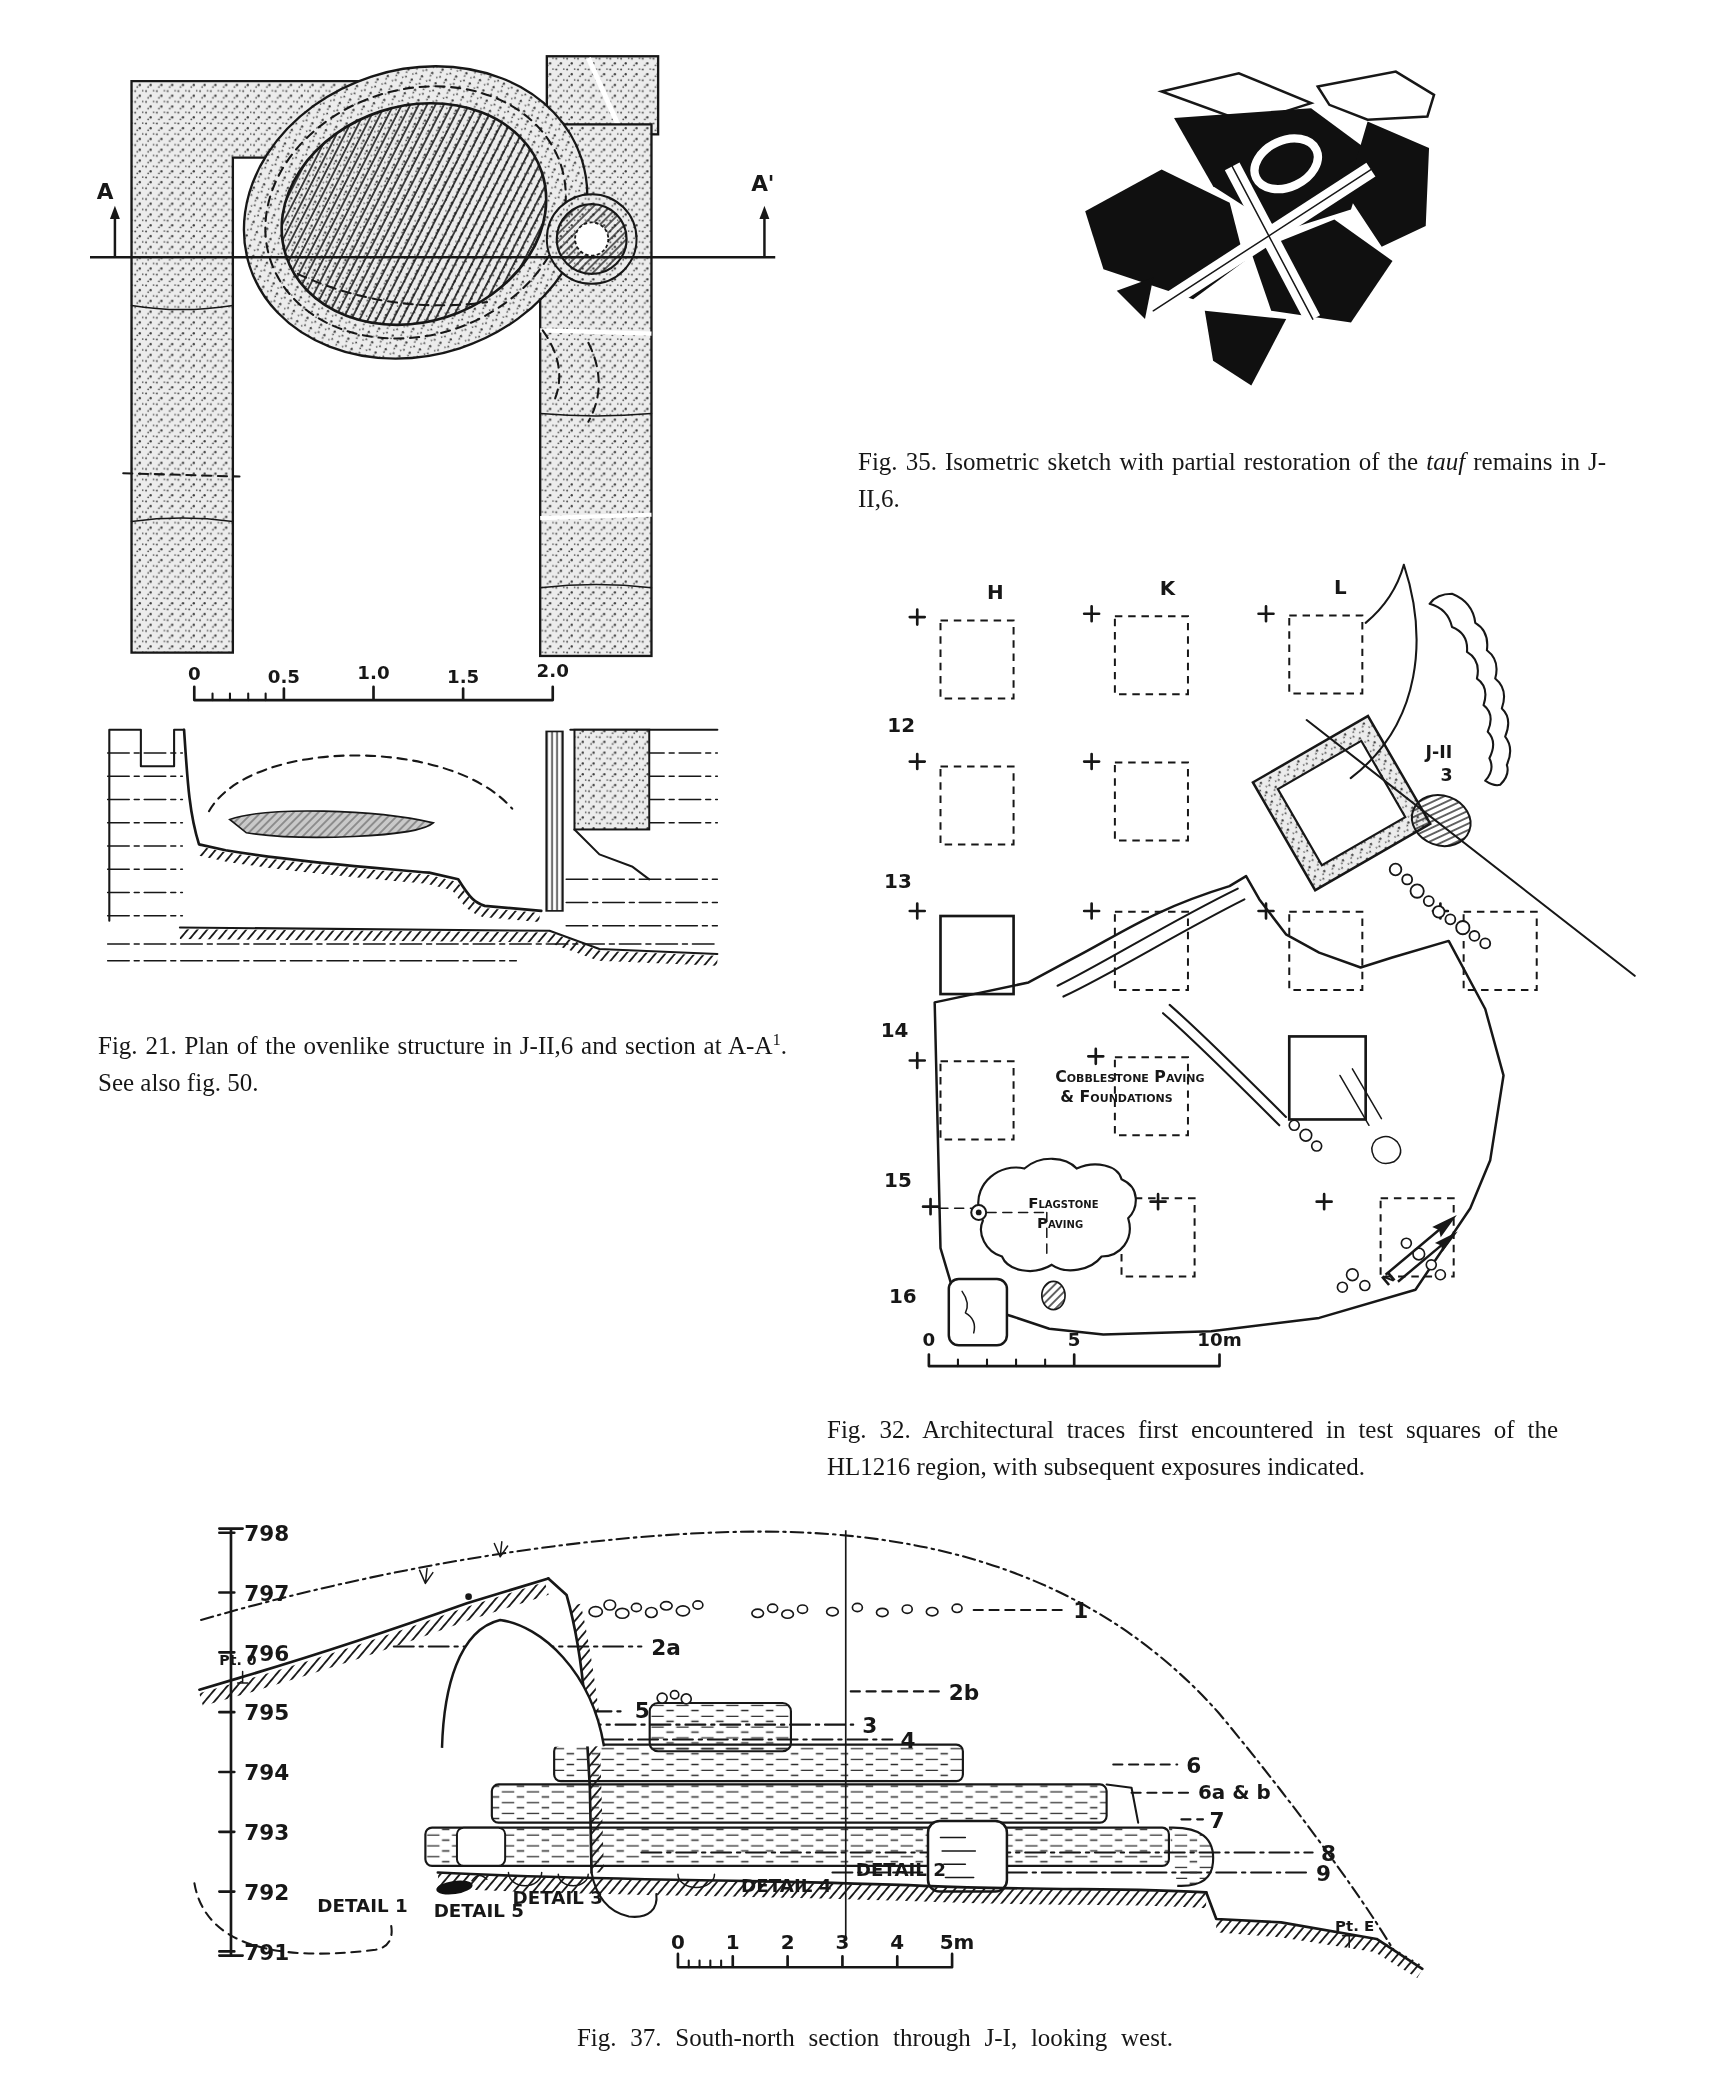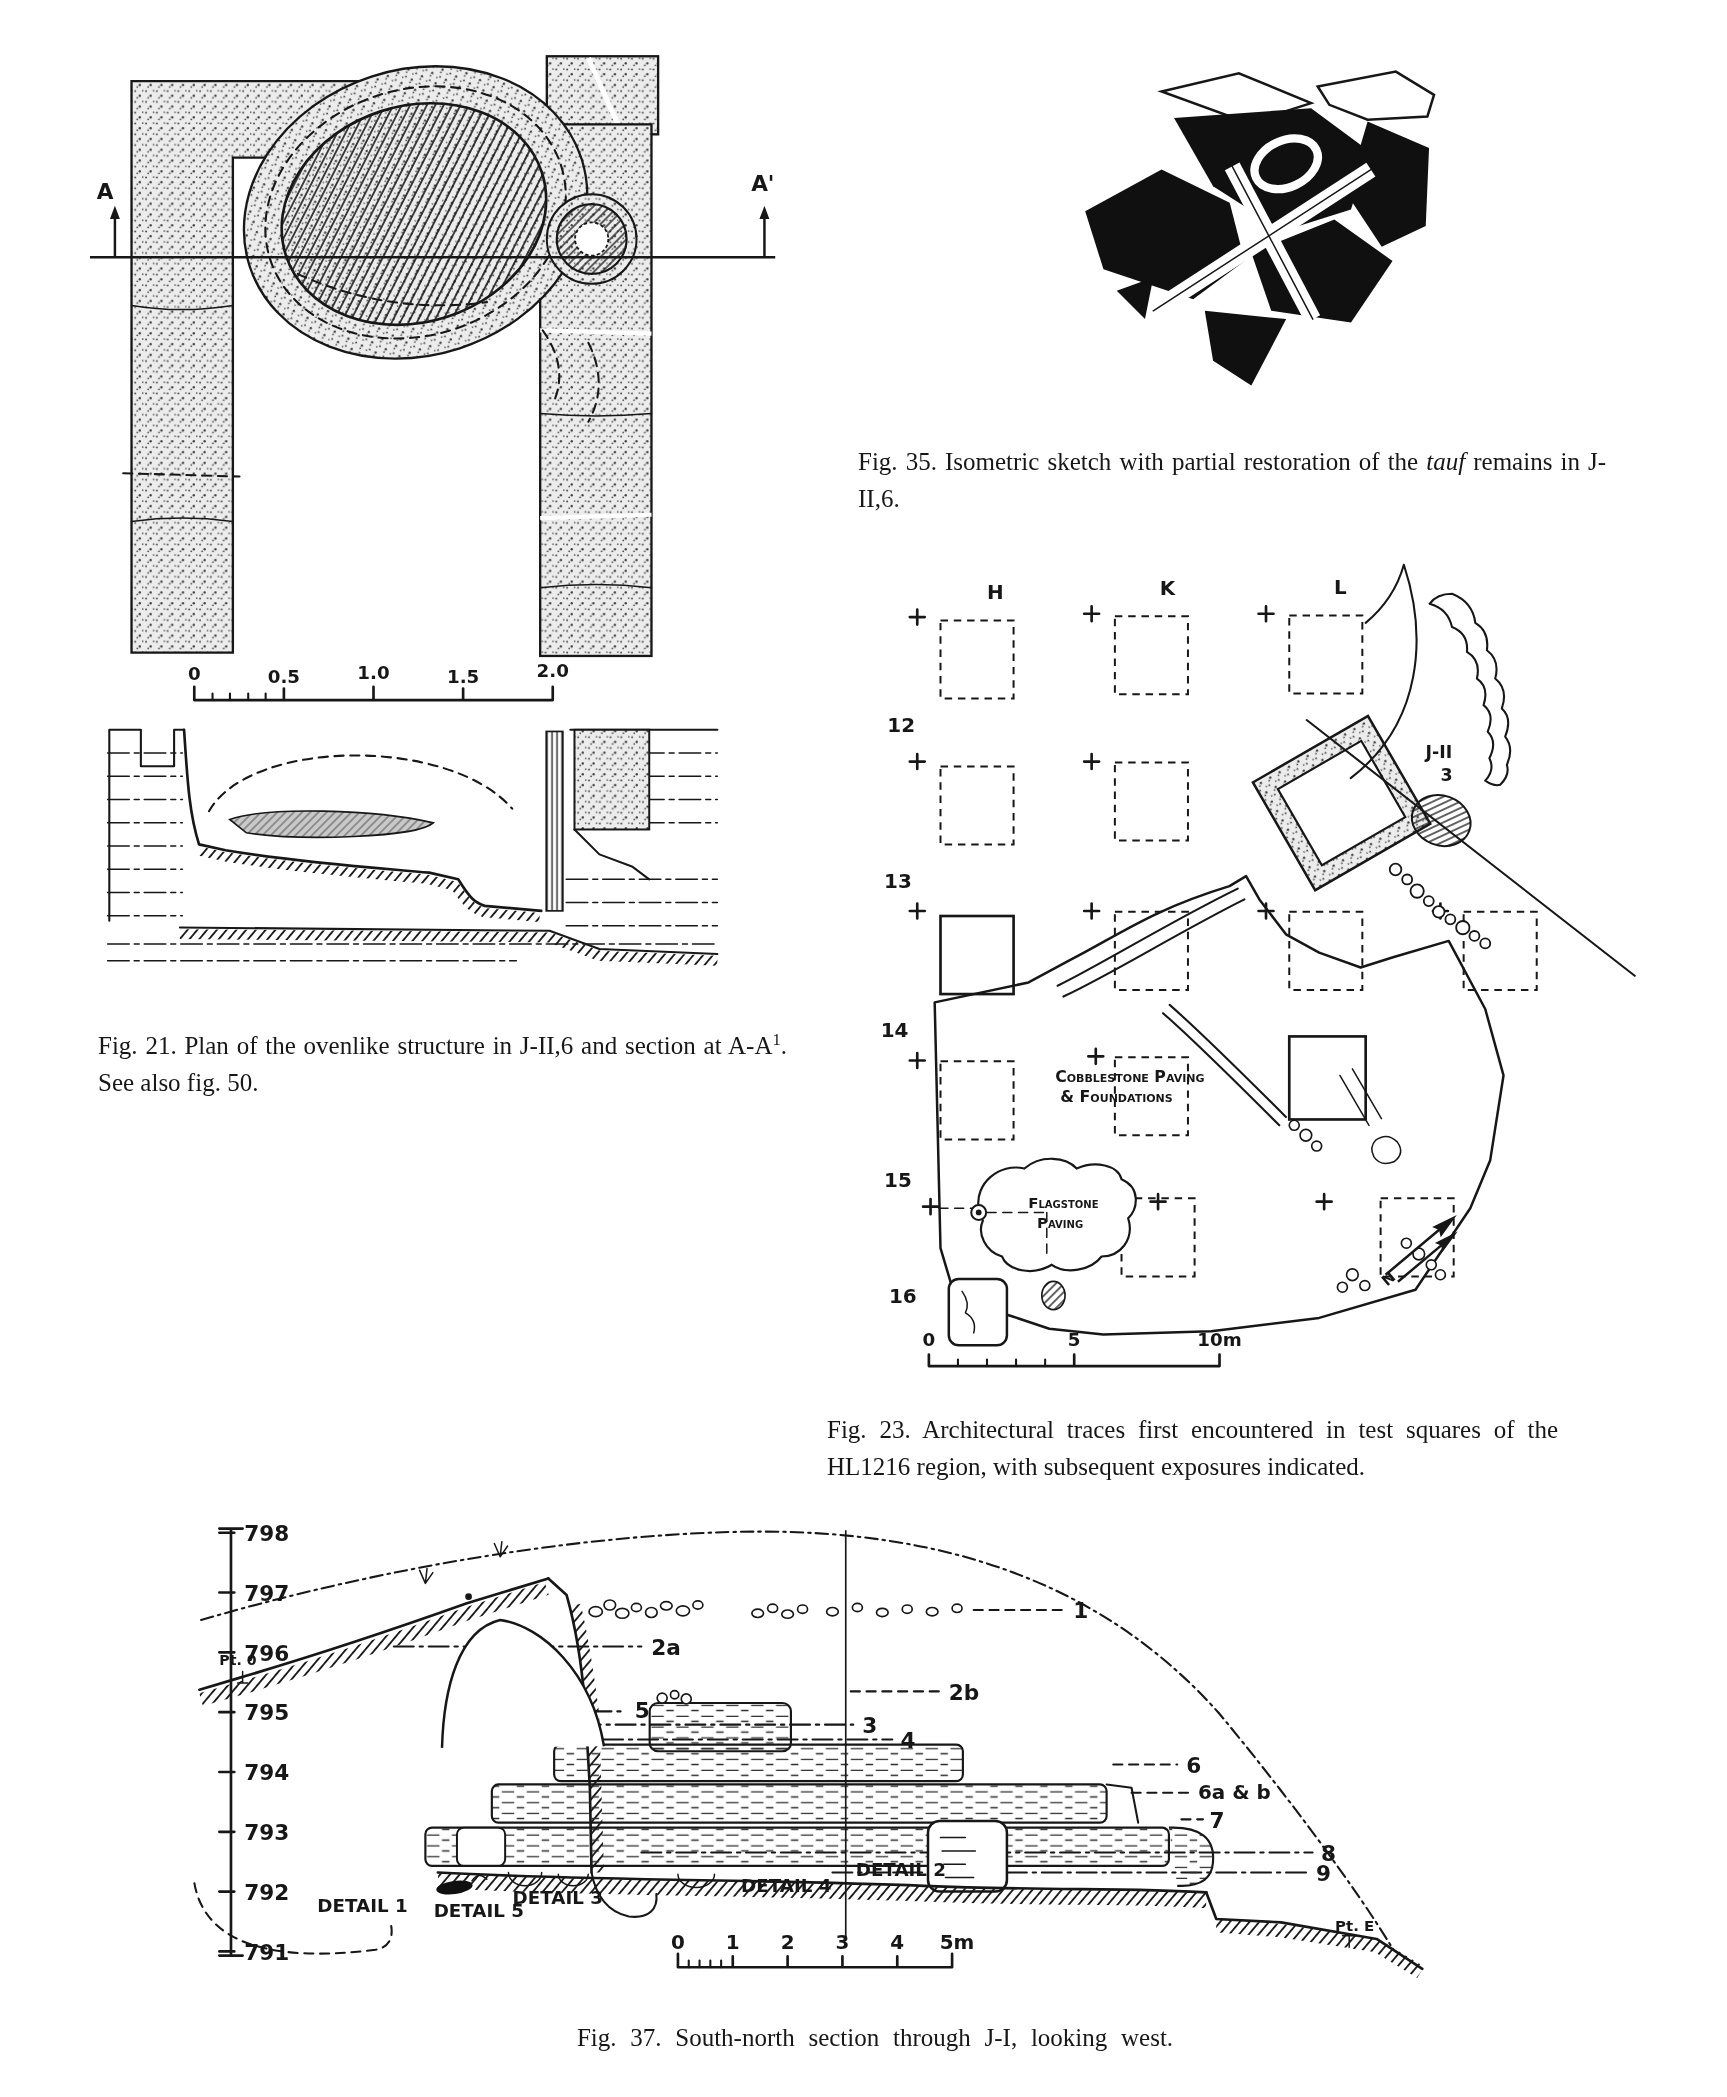--- a/index.html
+++ b/index.html
@@ -371,21 +371,21 @@
 
 <div class="caption" style="left:98px;top:1028px;width:689px;">
   <span>Fig. 21. Plan of the ovenlike structure in J-II,6 and section at A-A</span><sup>1</sup><span>. See also fig. 50.</span>
 </div>
 
 <div class="caption" style="left:827px;top:444px;width:748px;margin-left:31px;">
   <span>Fig. 35. Isometric sketch with partial restoration of the </span><i>tauf</i><span> remains in J-II,6.</span>
 </div>
 
 <div class="caption" style="left:827px;top:1412px;width:731px;">
-  <span>Fig. 23. Architectural traces first encountered in test squares of the HL1216 region, with subsequent exposures indicated.</span>
+  <span>Fig. 32. Architectural traces first encountered in test squares of the HL1216 region, with subsequent exposures indicated.</span>
 </div>
 
 <div class="caption cap-center" style="left:0px;top:2020px;width:1720px;padding-left:15px;">
   <span>Fig. 37. South-north section through J-I, looking west.</span>
 </div>
 
 </div>
 
 
 </body></html>

